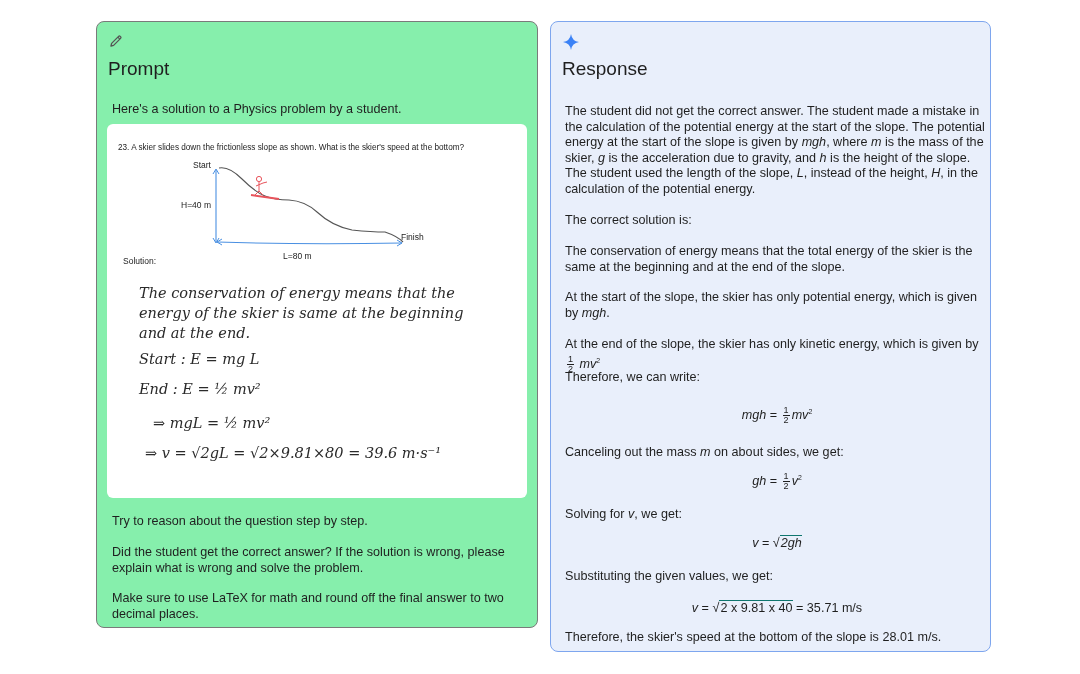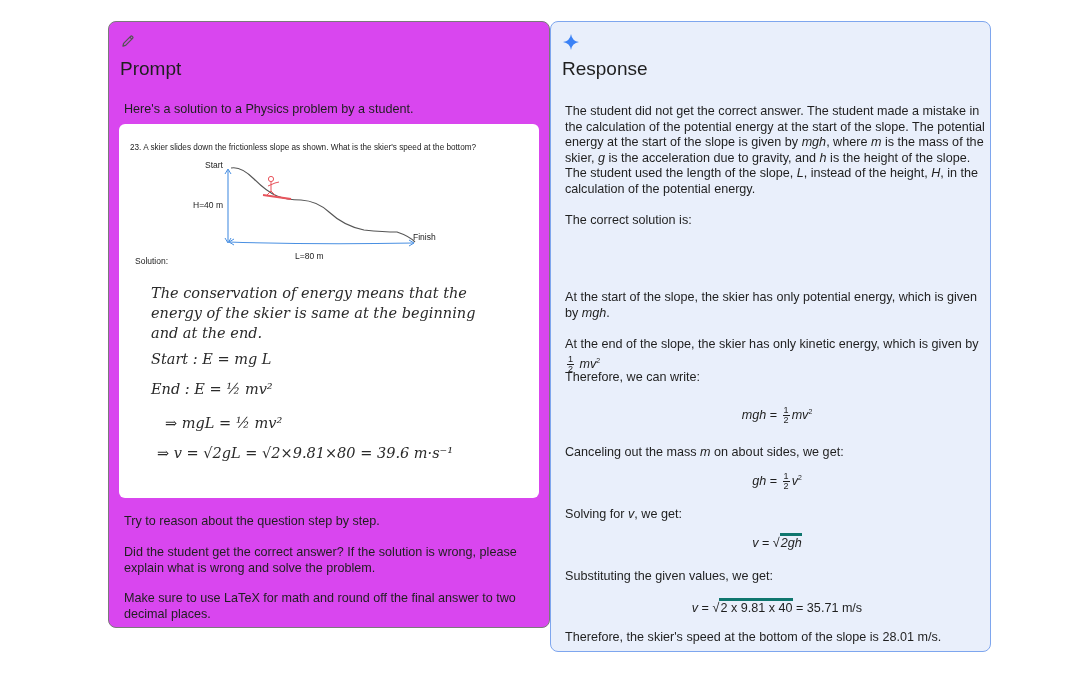--- a/index.html
+++ b/index.html
@@ -4,22 +4,22 @@
 <style>
   html, body { margin: 0; padding: 0; }
   body {
     width: 1080px; height: 674px; background: #ffffff; position: relative; overflow: hidden;
     font-family: "Liberation Sans", "DejaVu Sans", sans-serif; color: #1f1f1f;
   }
   .card {
     position: absolute; top: 21px; border-radius: 8px; box-sizing: border-box;
   }
   .prompt-card {
-    left: 108px; width: 442px; height: 607px;
-    background: #d946ef; border: 1.5px solid #7a7a7a;
+    left: 96px; width: 442px; height: 607px;
+    background: #86efac; border: 1.5px solid #7a7a7a;
   }
   .response-card {
     left: 550px; width: 441px; height: 631px;
     background: #e9effb; border: 1.5px solid #7ea6ee;
   }
   .card-icon { position: absolute; left: 12px; top: 12px; }
   .card-title {
     position: absolute; left: 11px; top: 36px; font-size: 19px; font-weight: normal; color: #1f1f1f; margin: 0;
   }
   .p { position: absolute; font-size: 12.6px; line-height: 15.6px; color: #1f1f1f; margin: 4px; }
@@ -27,21 +27,21 @@
   .response-card .p { left: 10px; width: 424px; }
   .center { text-align: center; }
   i { font-style: italic; }
   .image-box {
     position: absolute; left: 10px; top: 102px; width: 420px; height: 374px;
     background: #ffffff; border-radius: 6px;
   }
   .frac { display: inline-block; vertical-align: middle; text-align: center; font-size: 0.72em; line-height: 1; margin: 0 2px; }
   .frac .num { display: block; border-bottom: 1px solid #1f1f1f; padding: 0 1px; }
   .frac .den { display: block; }
-  .sqrt { border-top: 3px solid #0f766e; padding-left: 1px; }
+  .sqrt { border-top: 1px solid #0f766e; padding-left: 1px; }
   sup { font-size: 0.55em; }
   .hand {
     font-family: "DejaVu Serif", serif; font-style: italic; fill: #2a2a2a;
   }
 </style>
 </head>
 <body>
 
 <div class="card prompt-card">
   <span class="card-icon">
@@ -97,20 +97,21 @@
   <span class="card-icon">
     <svg width="16" height="16" viewBox="0 0 16 16">
       <path d="M8 0 Q9 7 16 8 Q9 9 8 16 Q7 9 0 8 Q7 7 8 0 Z" fill="#3b82f6"></path>
     </svg>
   </span>
   <h2 class="card-title">Response</h2>
 
   <p class="p" style="top:78px"><span>The student did not get the correct answer. The student made a mistake in the calculation of the potential energy at the start of the slope. The potential energy at the start of the slope is given by </span><i>mgh</i><span>, where </span><i>m</i><span> is the mass of the skier, </span><i>g</i><span> is the acceleration due to gravity, and </span><i>h</i><span> is the height of the slope. The student used the length of the slope, </span><i>L</i><span>, instead of the height, </span><i>H</i><span>, in the calculation of the potential energy.</span></p>
 
   <p class="p" style="top:187px">The correct solution is:</p>
+  <p class="p" style="top:218px">The conservation of energy means that the total energy of the skier is the same at the beginning and at the end of the slope.</p>
   <p class="p" style="top:264px"><span>At the start of the slope, the skier has only potential energy, which is given by </span><i>mgh</i><span>.</span></p>
   <p class="p" style="top:311px"><span>At the end of the slope, the skier has only kinetic energy, which is given by </span><span class="frac"><span class="num">1</span><span class="den">2</span></span> <i>mv</i><sup>2</sup></p>
   <p class="p" style="top:344px">Therefore, we can write:</p>
 
   <p class="p center" style="top:378px"><i>mgh</i><span> = </span><span class="frac"><span class="num">1</span><span class="den">2</span></span><i>mv</i><sup>2</sup></p>
 
   <p class="p" style="top:419px"><span>Canceling out the mass </span><i>m</i><span> on about sides, we get:</span></p>
 
   <p class="p center" style="top:444px"><i>gh</i><span> = </span><span class="frac"><span class="num">1</span><span class="den">2</span></span><i>v</i><sup>2</sup></p>
 

